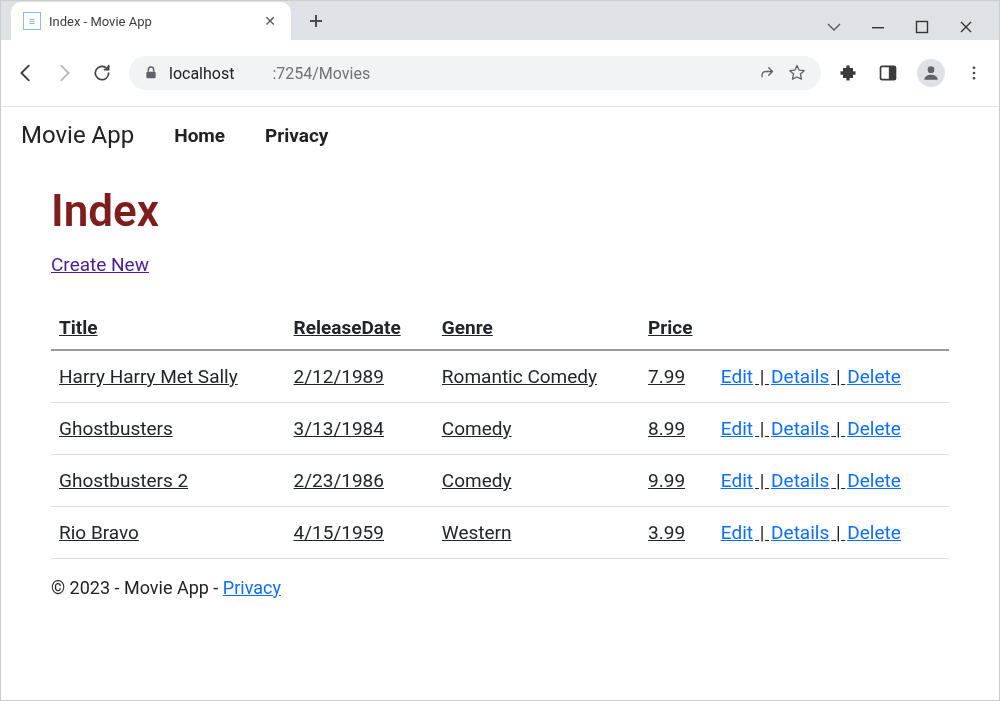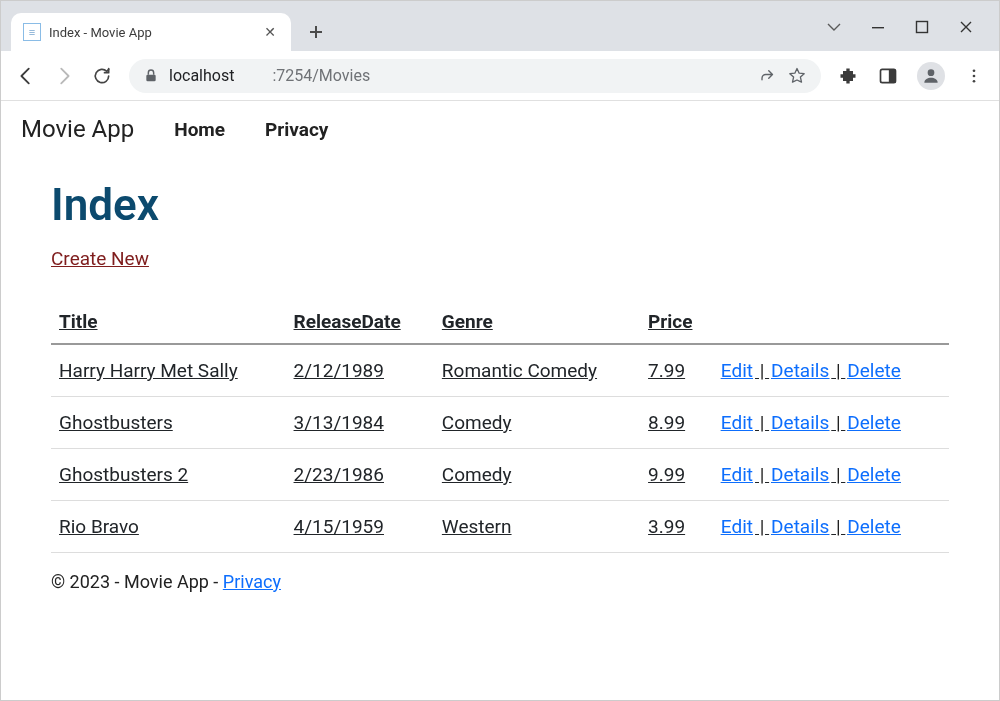--- a/index.html
+++ b/index.html
@@ -7,21 +7,21 @@
       font-family: "Segoe UI", -apple-system, BlinkMacSystemFont, Roboto, Arial, sans-serif;
       width: 1000px;
       height: 701px;
       background: #fff;
       border: 1px solid #ccc;
       overflow: hidden;
     }
 
     
     .titlebar {
-      height: 50px;
+      height: 39px;
       background: #dee1e6;
       display: flex;
       align-items: flex-end;
       position: relative;
     }
     .window-controls {
       position: absolute;
       right: 0;
       top: 0;
       display: flex;
@@ -64,21 +64,21 @@
     .tab-title { font-size: 13px; color: #3c3c3c; flex: 1; }
     .tab-close { color: #555; font-size: 14px; width: 18px; text-align: center; }
     .new-tab {
       width: 30px; height: 30px;
       display: flex; align-items: center; justify-content: center;
       color: #444; font-size: 20px; font-weight: 300;
       margin-left: 10px; margin-bottom: 4px;
     }
 
     .addrbar {
-      height: 50px;
+      height: 67px;
       background: #fff;
       border-bottom: 1px solid #e0e0e0;
       display: flex;
       align-items: center;
       padding: 0 14px;
       gap: 16px;
     }
     .nav-btn {
       width: 22px; height: 22px;
       display: flex; align-items: center; justify-content: center;
@@ -117,22 +117,22 @@
     .site-nav {
       display: flex;
       align-items: center;
       gap: 40px;
       padding: 14px 20px 18px 20px;
     }
     .brand { font-size: 24px; color: #222; text-decoration: none; }
     .site-nav a.navlink { font-size: 19px; color: #222; text-decoration: none; font-weight: bold; }
 
     .content { padding: 0 50px; }
-    h1.page-title { font-size: 44px; font-weight: 600; color: #0c4a6e; margin: 18px 0 16px 0; }
-    .create-link { color: #7f1d1d; text-decoration: underline; font-size: 19px; }
+    h1.page-title { font-size: 44px; font-weight: 600; color: #7f1d1d; margin: 18px 0 16px 0; }
+    .create-link { color: #4c1d95; text-decoration: underline; font-size: 19px; }
 
     table.movies {
       width: 100%;
       border-collapse: collapse;
       margin-top: 30px;
       font-size: 19px;
       color: #212529;
       text-decoration: underline;
     }
     table.movies th {

